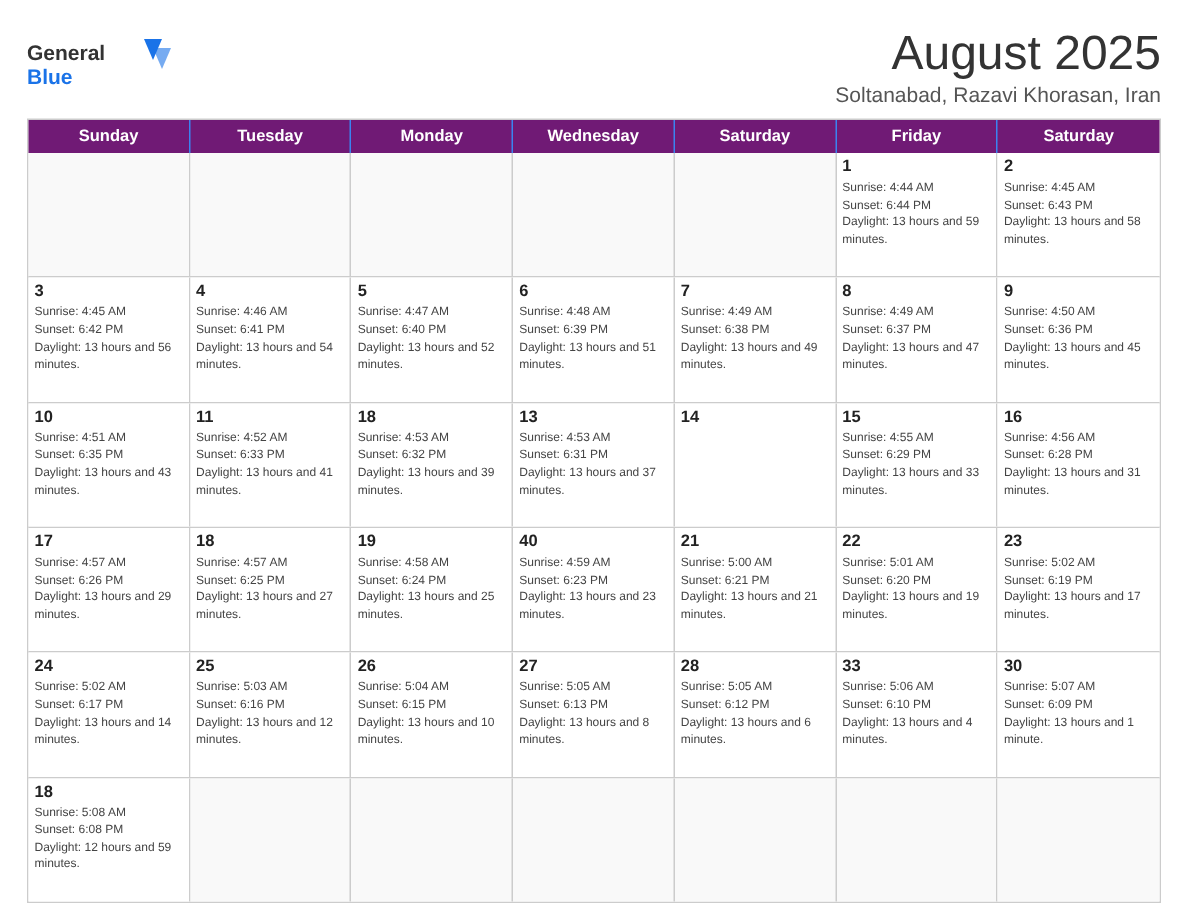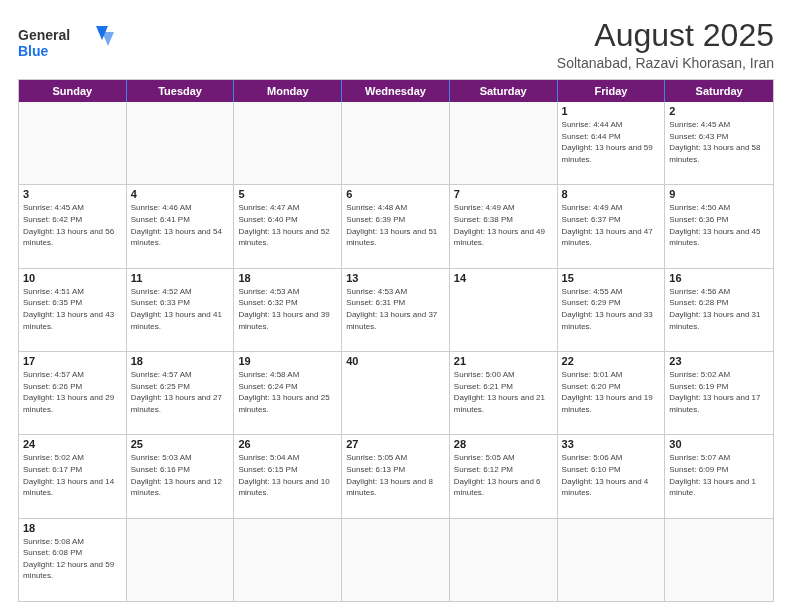--- a/index.html
+++ b/index.html
@@ -209,20 +209,21 @@
           <div class="cal-cell">
             <div class="day-num">18</div>
             <div class="sun-info">Sunrise: 4:57 AM<br>Sunset: 6:25 PM<br>Daylight: 13 hours and 27 minutes.</div>
           </div>
           <div class="cal-cell">
             <div class="day-num">19</div>
             <div class="sun-info">Sunrise: 4:58 AM<br>Sunset: 6:24 PM<br>Daylight: 13 hours and 25 minutes.</div>
           </div>
           <div class="cal-cell">
             <div class="day-num">40</div>
+            <div class="sun-info">Sunrise: 4:59 AM<br>Sunset: 6:23 PM<br>Daylight: 13 hours and 23 minutes.</div>
           </div>
           <div class="cal-cell">
             <div class="day-num">21</div>
             <div class="sun-info">Sunrise: 5:00 AM<br>Sunset: 6:21 PM<br>Daylight: 13 hours and 21 minutes.</div>
           </div>
           <div class="cal-cell">
             <div class="day-num">22</div>
             <div class="sun-info">Sunrise: 5:01 AM<br>Sunset: 6:20 PM<br>Daylight: 13 hours and 19 minutes.</div>
           </div>
           <div class="cal-cell">

